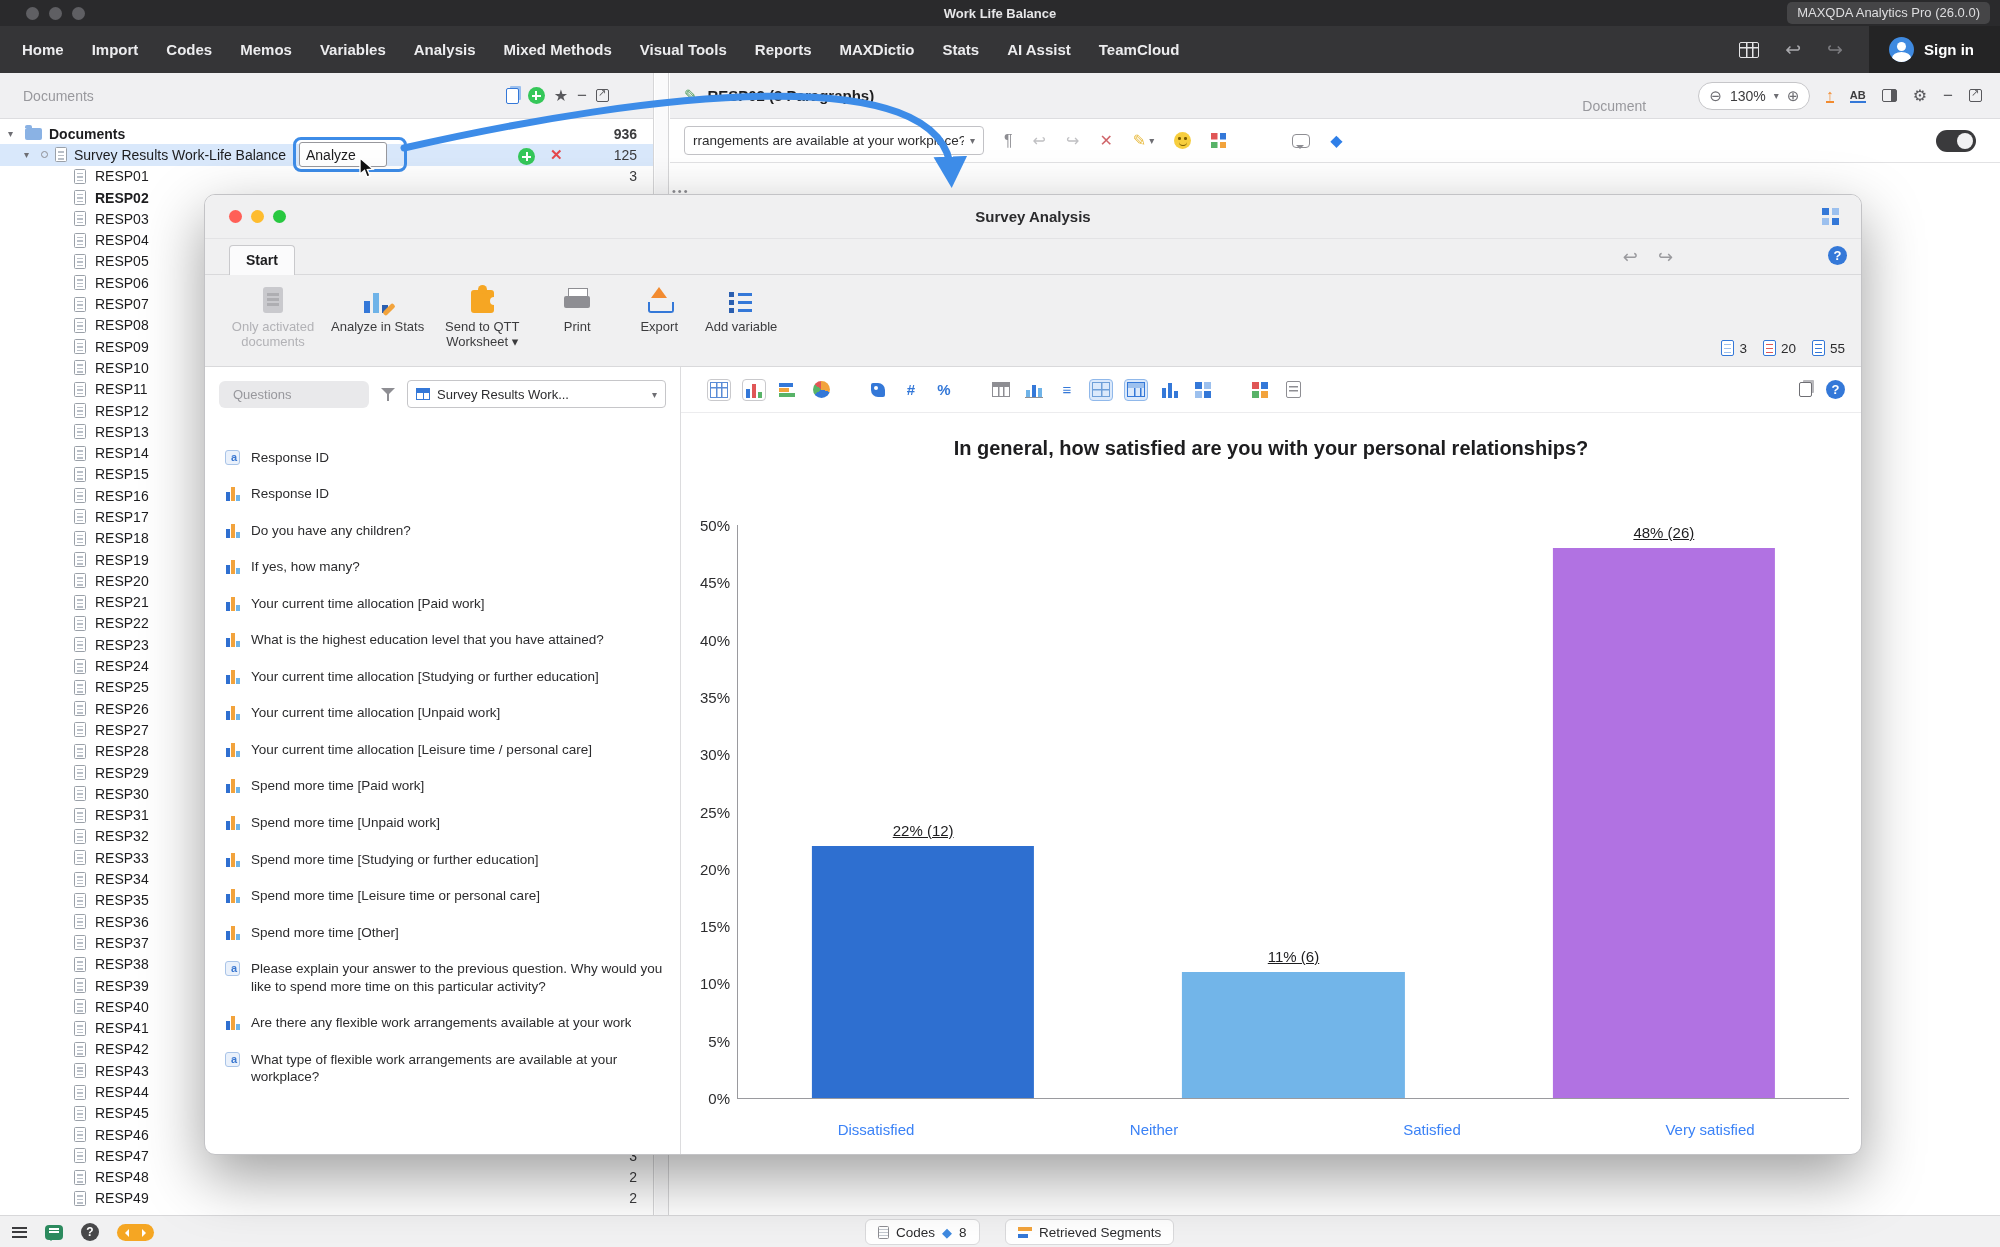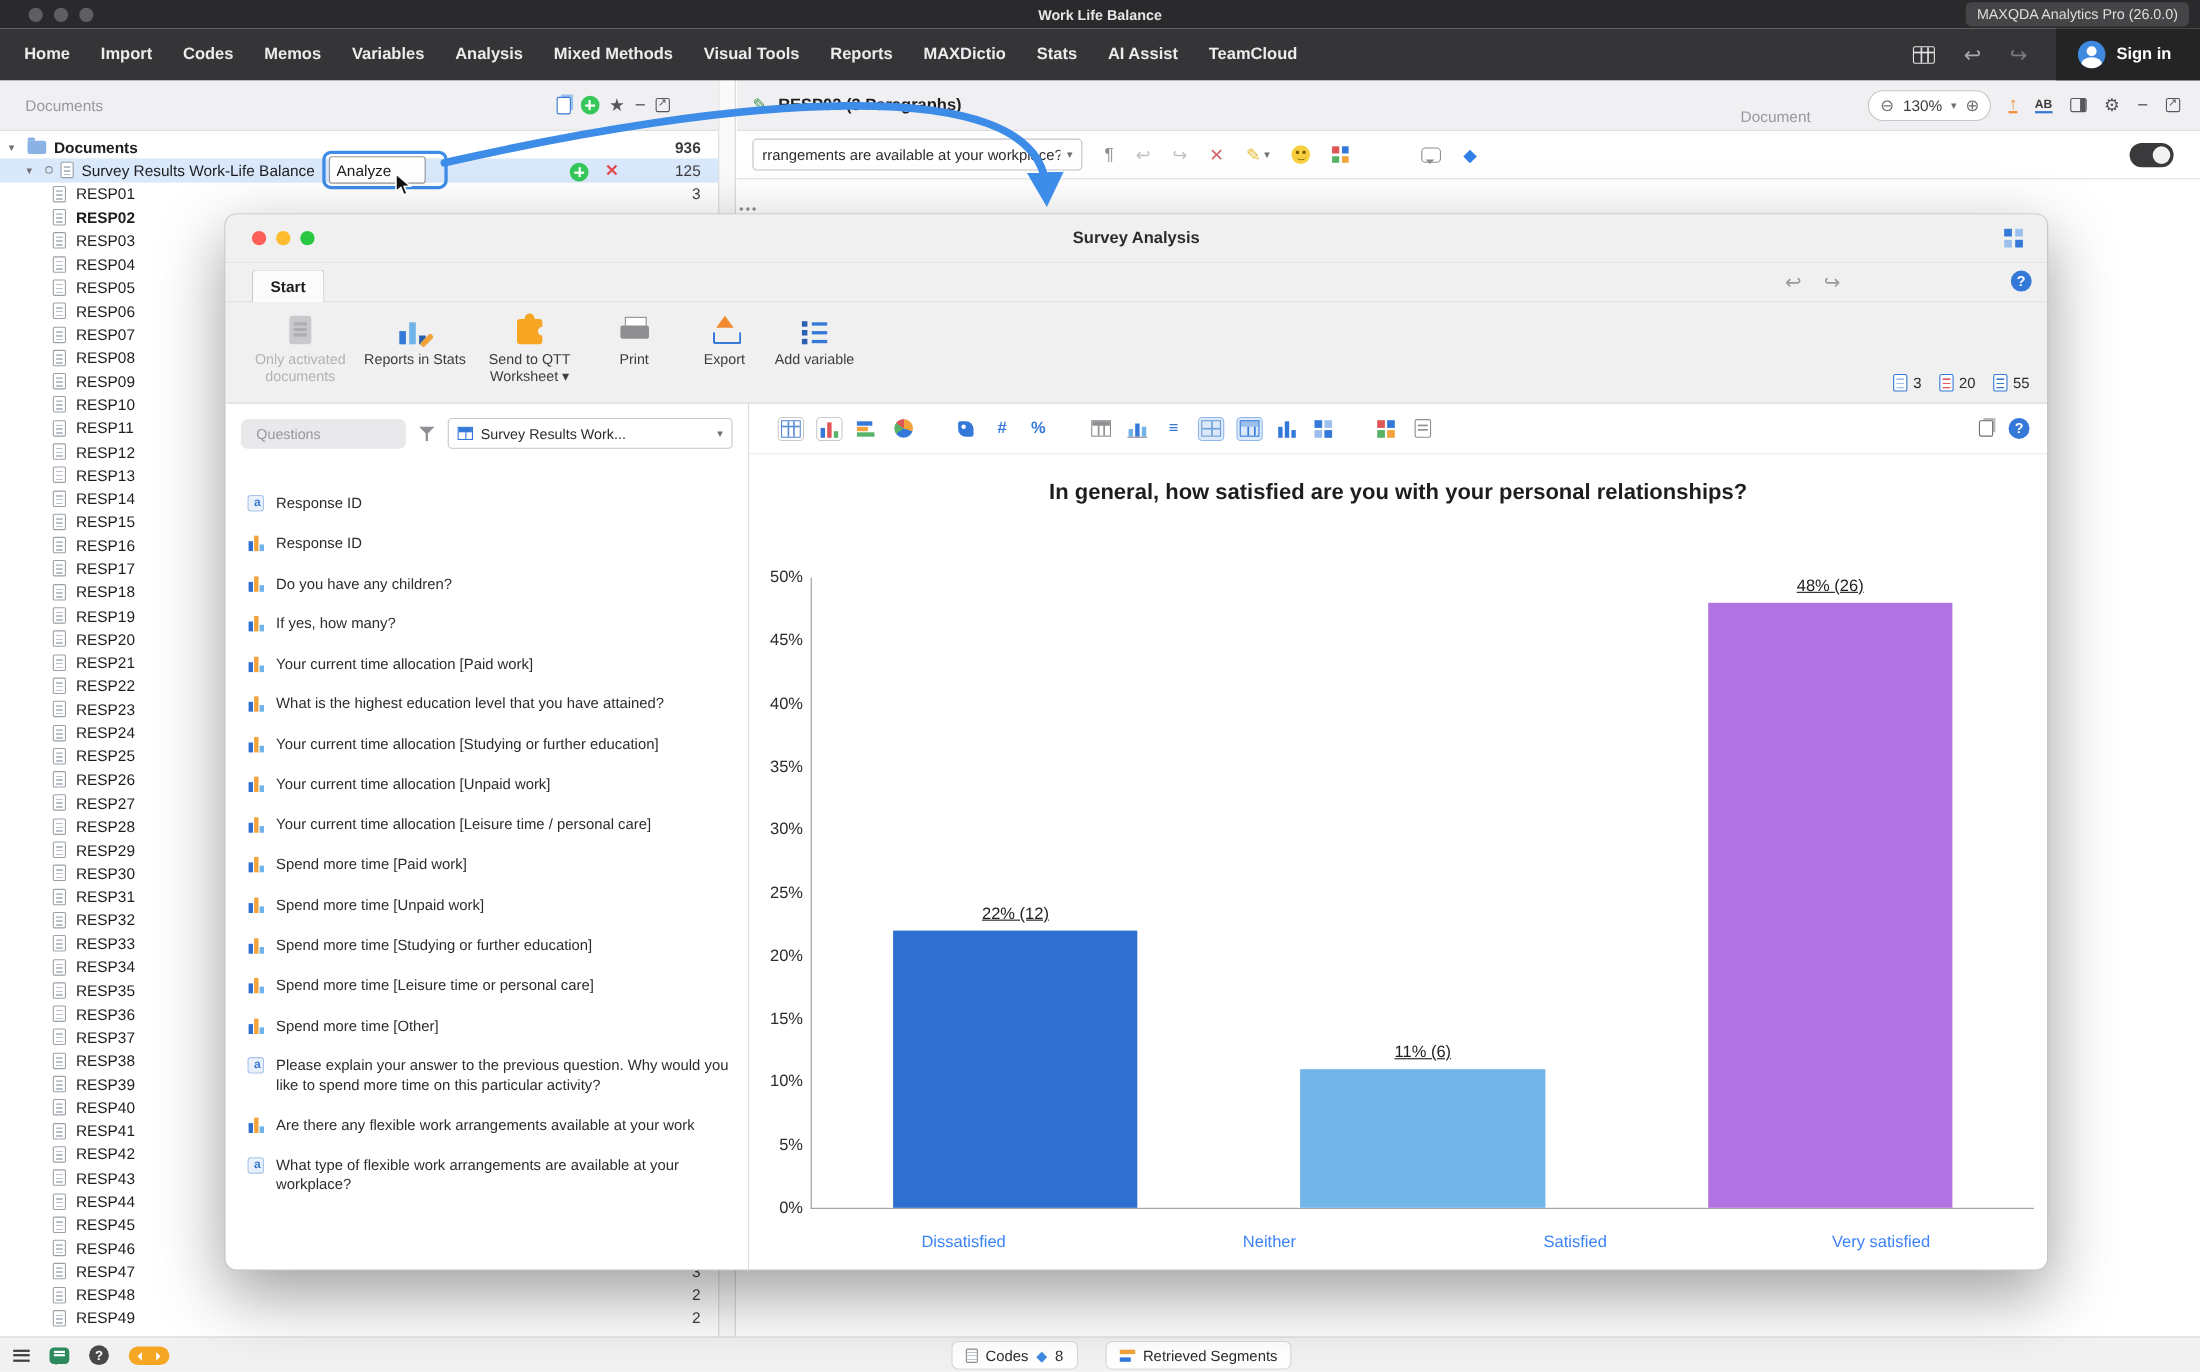--- a/index.html
+++ b/index.html
@@ -54,21 +54,21 @@
   .root-label { font-weight:700; }
   .folder-icon { width:17px; height:12px; background:#8ab2e4; border-radius:2px; position:relative; flex:none; }
   .folder-icon::before { content:''; position:absolute; top:-3px; left:0; width:7px; height:3px; background:#8ab2e4; border-radius:2px 2px 0 0; }
   .tree-count { margin-left:auto; color:#3c3c3e; min-width:34px; text-align:right; }
   .root-count { font-weight:700; }
   .folder-row { background:#d9e8fb; padding-left:24px; gap:7px; position:relative; }
   .mini-circle { width:7px; height:7px; border:1.5px solid #8e8e93; border-radius:50%; flex:none; }
   .doc-page-icon { width:12px; height:15px; background:#fff; border:1px solid #9aa0a8; border-radius:1.5px; position:relative; flex:none; }
   .doc-page-icon::after { content:''; position:absolute; left:2px; right:2px; top:3px; height:9px;
     background:repeating-linear-gradient(to bottom, #b9bfc7 0 1.5px, transparent 1.5px 3.5px); }
-  .resp-row { padding-left:48px; gap:9px; }
+  .resp-row { padding-left:74px; gap:9px; }
   .resp-row .tree-label { white-space:nowrap; }
   .analyze-highlight { position:absolute; left:293px; top:64px; width:114px; height:35px; border:3px solid #3d8ce8; border-radius:8px; z-index:3; }
   .analyze-input { position:absolute; left:299px; top:69px; width:88px; height:25px; border:1px solid #98989d; border-radius:3px; background:#fff; font-size:14px; font-family:inherit; padding:0 6px; color:#1d1d1f; z-index:4; }
   .folder-plus { position:absolute; left:518px; top:4px; }
   .folder-x { position:absolute; left:550px; top:2px; color:#e5484d; font-size:15px; font-weight:700; }
 
   
   .mid-strip { position:absolute; top:73px; left:655px; width:14px; bottom:32px; background:#fafafb; border-right:1px solid #d6d6d8; }
 
   
@@ -623,21 +623,21 @@
           <div class="sw-btn disabled">
             <span class="tbicon">
               <span class="ic-filter-documents"></span>
             </span>
             <span class="tblabel">Only activated documents</span>
           </div>
           <div class="sw-btn">
             <span class="tbicon">
               <span class="ic-stats"></span>
             </span>
-            <span class="tblabel">Reports in Stats</span>
+            <span class="tblabel">Analyze in Stats</span>
           </div>
           <div class="sw-btn">
             <span class="tbicon">
               <span class="ic-qtt"></span>
             </span>
             <span class="tblabel">Send to QTT Worksheet ▾</span>
           </div>
           <div class="sw-btn">
             <span class="tbicon">
               <span class="ic-print"></span>

